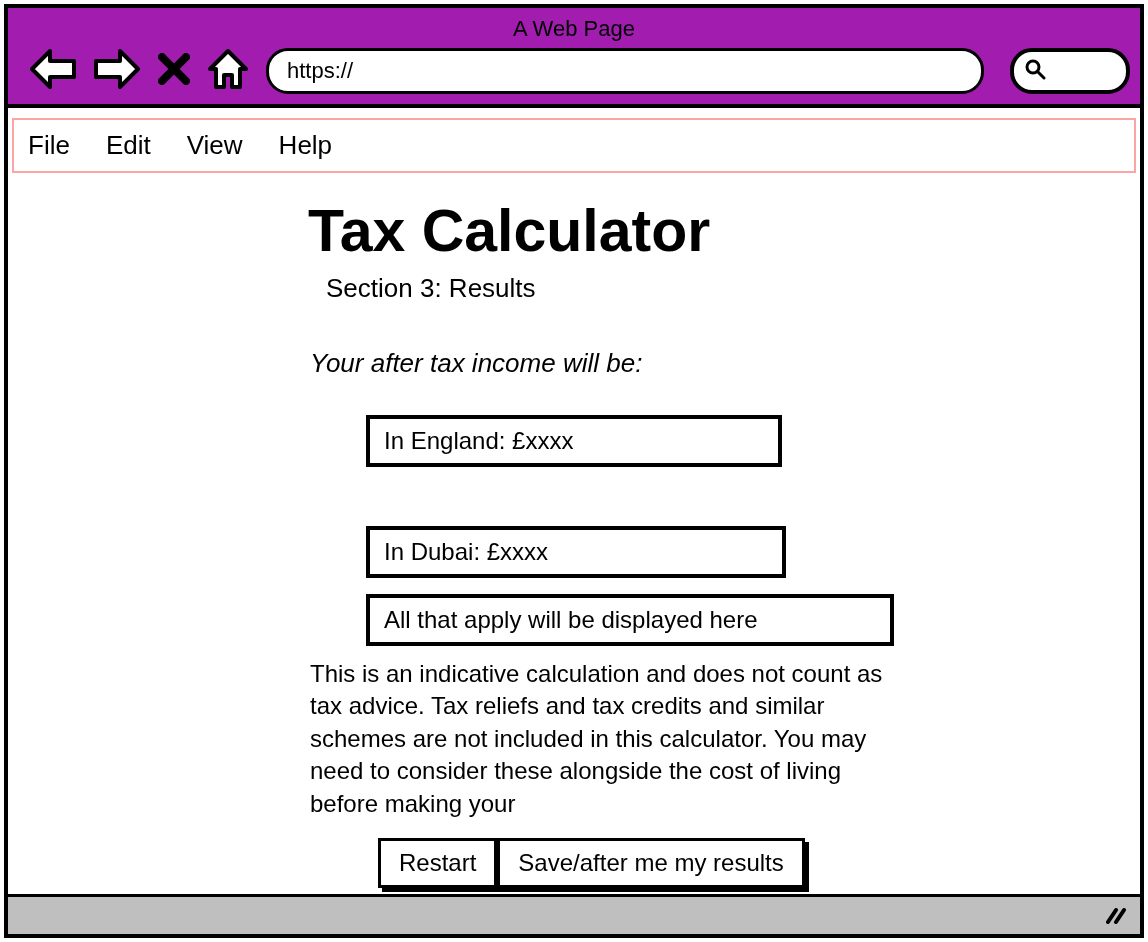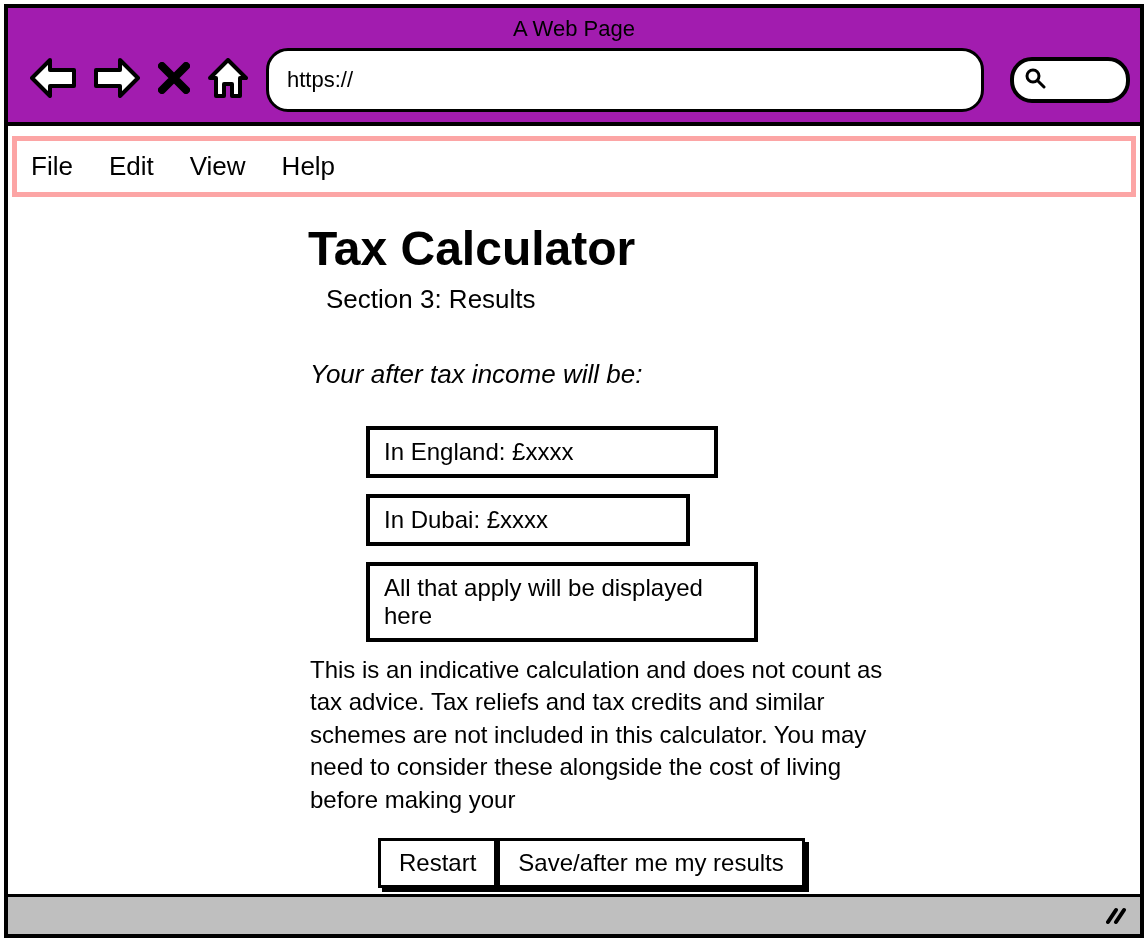--- a/index.html
+++ b/index.html
@@ -35,21 +35,21 @@
     }
     .nav-icons {
       display: flex;
       align-items: center;
       gap: 18px;
       padding-left: 12px;
     }
     .icon { flex-shrink: 0; }
     .url-bar {
       flex: 1;
-      height: 64px;
+      height: 46px;
       border: 3px solid #000;
       border-radius: 22px;
       background: #fff;
       display: flex;
       align-items: center;
       padding: 0 18px;
       font-size: 22px;
       margin-right: 8px;
     }
     .search-pill {
@@ -62,35 +62,35 @@
       align-items: center;
       padding-left: 10px;
     }
     .app-body {
       flex: 1;
       display: flex;
       flex-direction: column;
       overflow: hidden;
     }
     .menu-bar {
-      border: 5px solid #fca5a5;
+      border: 2px solid #fca5a5;
       margin: 10px 4px 0 4px;
       padding: 10px 14px;
       font-size: 26px;
       display: flex;
       gap: 36px;
     }
     .menu-item { cursor: pointer; }
     .content {
       flex: 1;
       position: relative;
       overflow: hidden;
     }
     .page-title {
-      font-size: 48px;
+      font-size: 59px;
       font-weight: 700;
       margin: 24px 0 8px 300px;
     }
     .section-label {
       font-size: 26px;
       margin: 6px 0 0 318px;
     }
     .intro-line {
       font-size: 26px;
       margin: 44px 0 0 302px;
@@ -101,23 +101,23 @@
       display: flex;
       flex-direction: column;
       gap: 16px;
     }
     .result-box {
       border: 4px solid #000;
       padding: 8px 14px;
       font-size: 24px;
       background: #fff;
     }
-    .rb1 { width: 352px; }
-    .rb2 { width: 324px; }
-    .rb3 { width: 392px; }
+    .rb1 { width: 416px; }
+    .rb2 { width: 420px; margin-top: 43px; }
+    .rb3 { width: 528px; }
     .disclaimer {
       font-size: 24px;
       line-height: 1.35;
       margin: 12px 0 0 302px;
       width: 592px;
     }
     .action-row {
       position: absolute;
       bottom: 6px;
       left: 370px;

